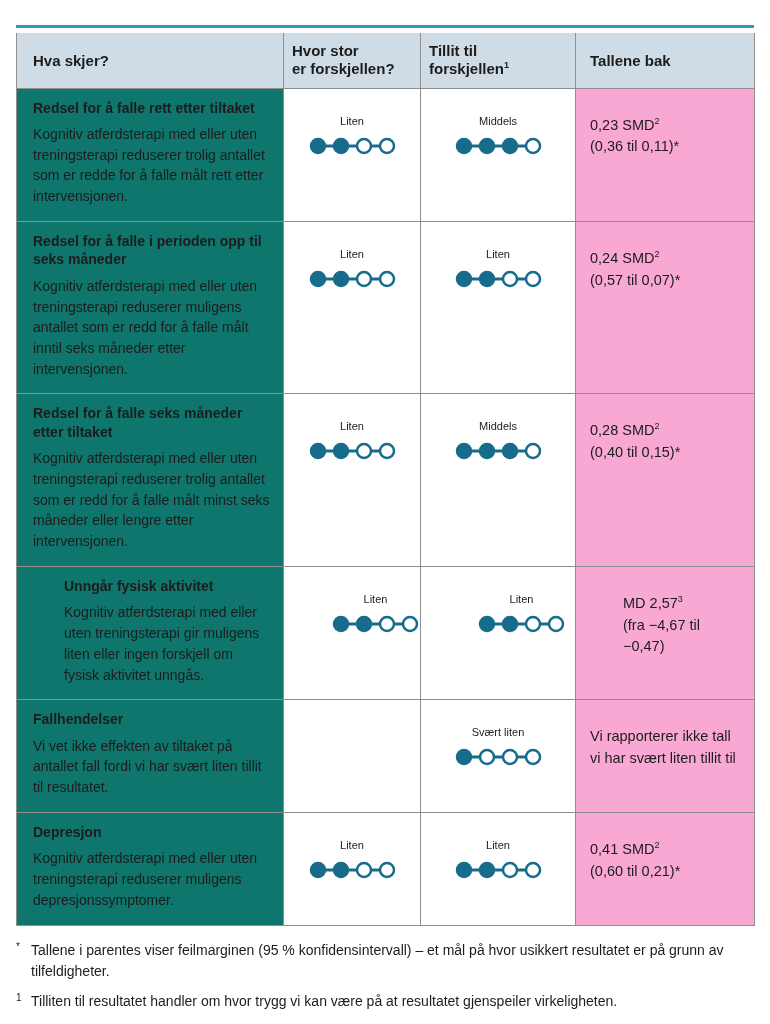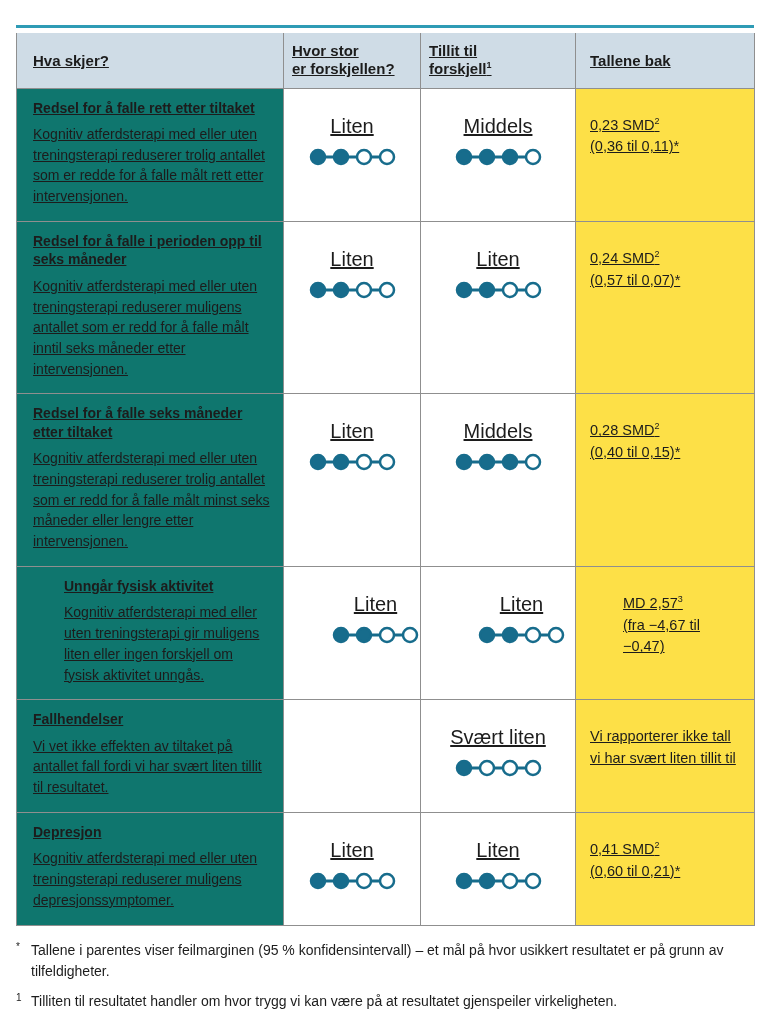--- a/index.html
+++ b/index.html
@@ -7,46 +7,46 @@
   body {
     width:770px; height:1024px; overflow:hidden;
     font-family:"Liberation Sans", sans-serif;
     color:#1c1c1c;
   }
   .page { padding:12px 16px 0 16px; }
   .caption { font-size:15px; line-height:1.3; }
   .caption b { font-weight:700; }
   .rule-top { height:3px; background:#2E9BB5; margin-top:13px; margin-bottom:5px; border:none; }
 
-  table.results { width:738px; border-collapse:collapse; table-layout:fixed;text-decoration:underline; }
+  table.results { width:738px; border-collapse:collapse; table-layout:fixed; }
   col.c1{width:267px;} col.c2{width:137px;} col.c3{width:155px;} col.c4{width:179px;}
   th, td { border:1px solid #8f8f8f; }
   th { border-top:none; }
   thead th {
     background:#CFDCE6; font-size:15px; font-weight:700;
     height:55px; vertical-align:middle; padding:6px 8px;
   }
   thead th.h-what { text-align:left; padding-left:16px; }
   thead th.h-center { text-align:left; line-height:1.25; }
   thead th.h-numbers { text-align:left; padding-left:14px; }
   thead sup { font-size:9px; }
 
   td.outcome {
     background:#0f766e; vertical-align:top;
     padding:10px 13px 14px 16px;
   }
   .outcome-title { font-weight:700; font-size:14px; line-height:1.32; margin-bottom:7px; }
   .outcome-text  { font-size:14px; line-height:1.48; }
 
   td.rating { vertical-align:top; text-align:center; padding-top:26px; background:#fff; }
-  .rating-label { font-size:20px; margin-bottom:9px; }
+  .rating-label { font-size:11px; margin-bottom:9px; }
   .dots { display:inline-block; height:20px; }
 
   td.numbers {
-    vertical-align:top; background:#fde047;
+    vertical-align:top; background:#f9a8d4;
     padding:26px 10px 12px 14px;
     font-size:14.5px; line-height:1.5; text-align:left;
   }
   td.numbers sup { font-size:9px; }
 
   .row-h1 td { height:115px; }
   .row-h2 td { height:150px; }
   .row-h3 td { height:155px;margin-left:23px; }
   .row-h4 td { height:130px;padding-left:47px; }
   .row-h5 td { height:105px; }
@@ -79,21 +79,21 @@
       </colgroup>
     <thead>
       <tr>
         <th class="h-what">Hva skjer?</th>
         <th class="h-center">
           <span>Hvor stor</span><br>
           <span>er forskjellen?</span>
         </th>
         <th class="h-center">
           <span>Tillit til</span><br>
-          <span>forskjell</span><sup>1</sup>
+          <span>forskjellen</span><sup>1</sup>
         </th>
         <th class="h-numbers">Tallene bak</th>
       </tr>
     </thead>
     <tbody>
 
       <tr class="row-h1">
         <td class="outcome">
           <div class="outcome-title">Redsel for å falle rett etter tiltaket</div>
           <div class="outcome-text">Kognitiv atferdsterapi med eller uten treningsterapi reduserer trolig antallet som er redde for å falle målt rett etter intervensjonen.</div>

